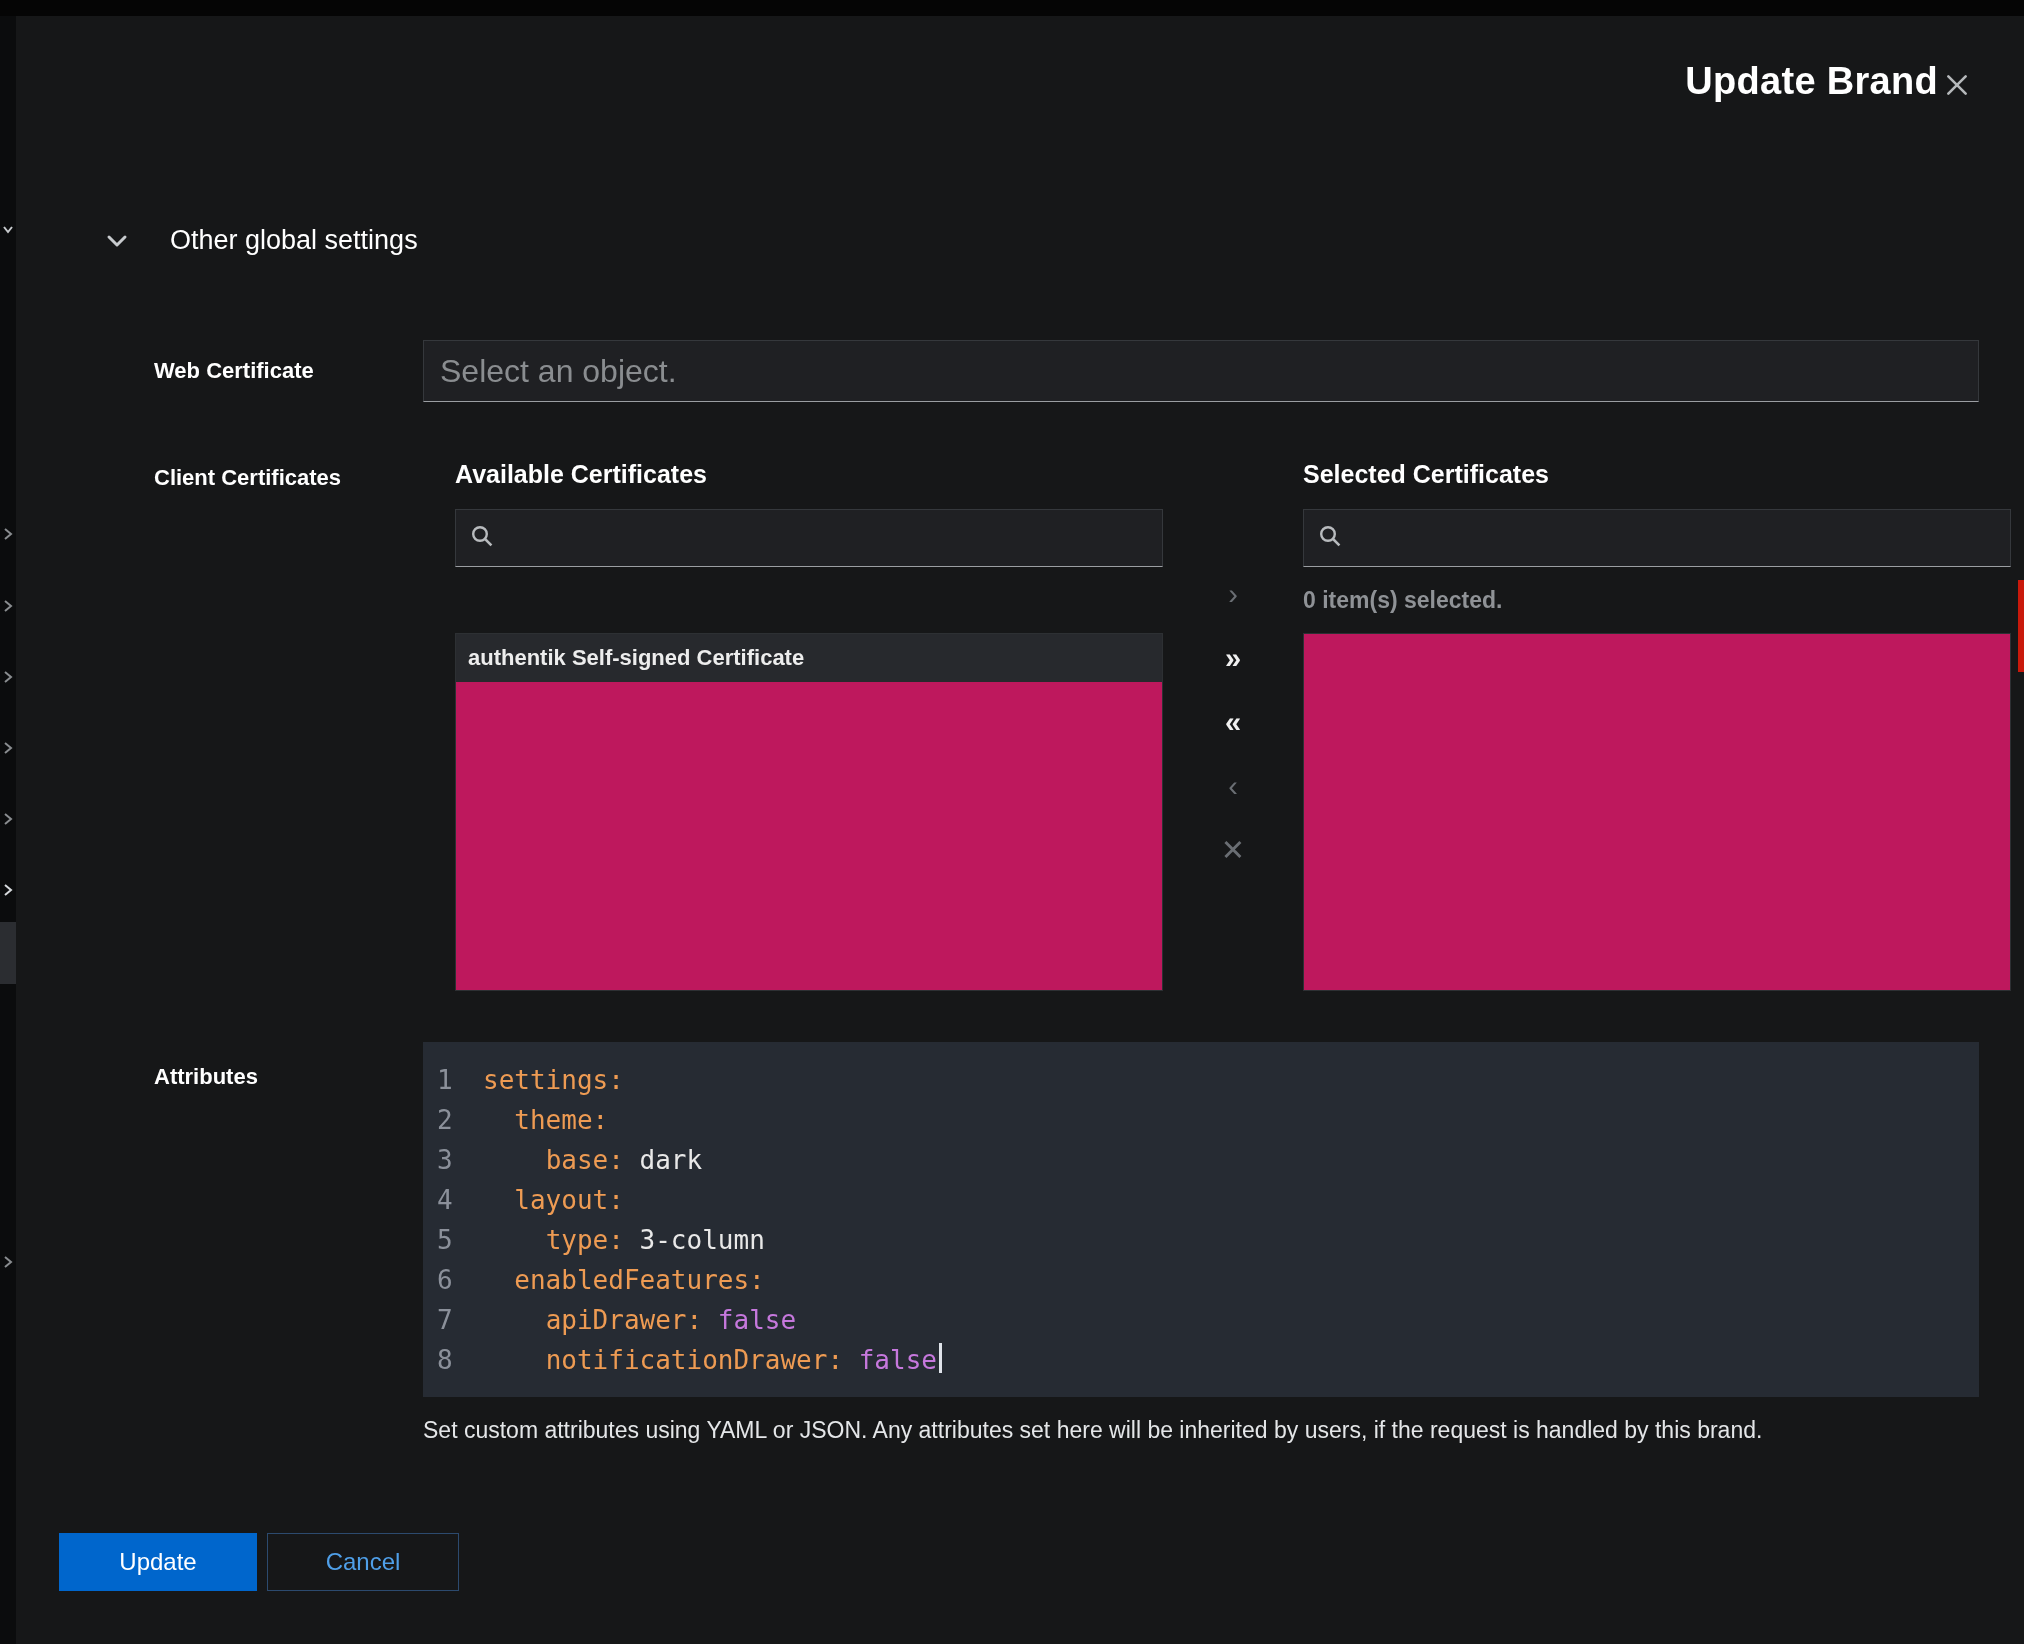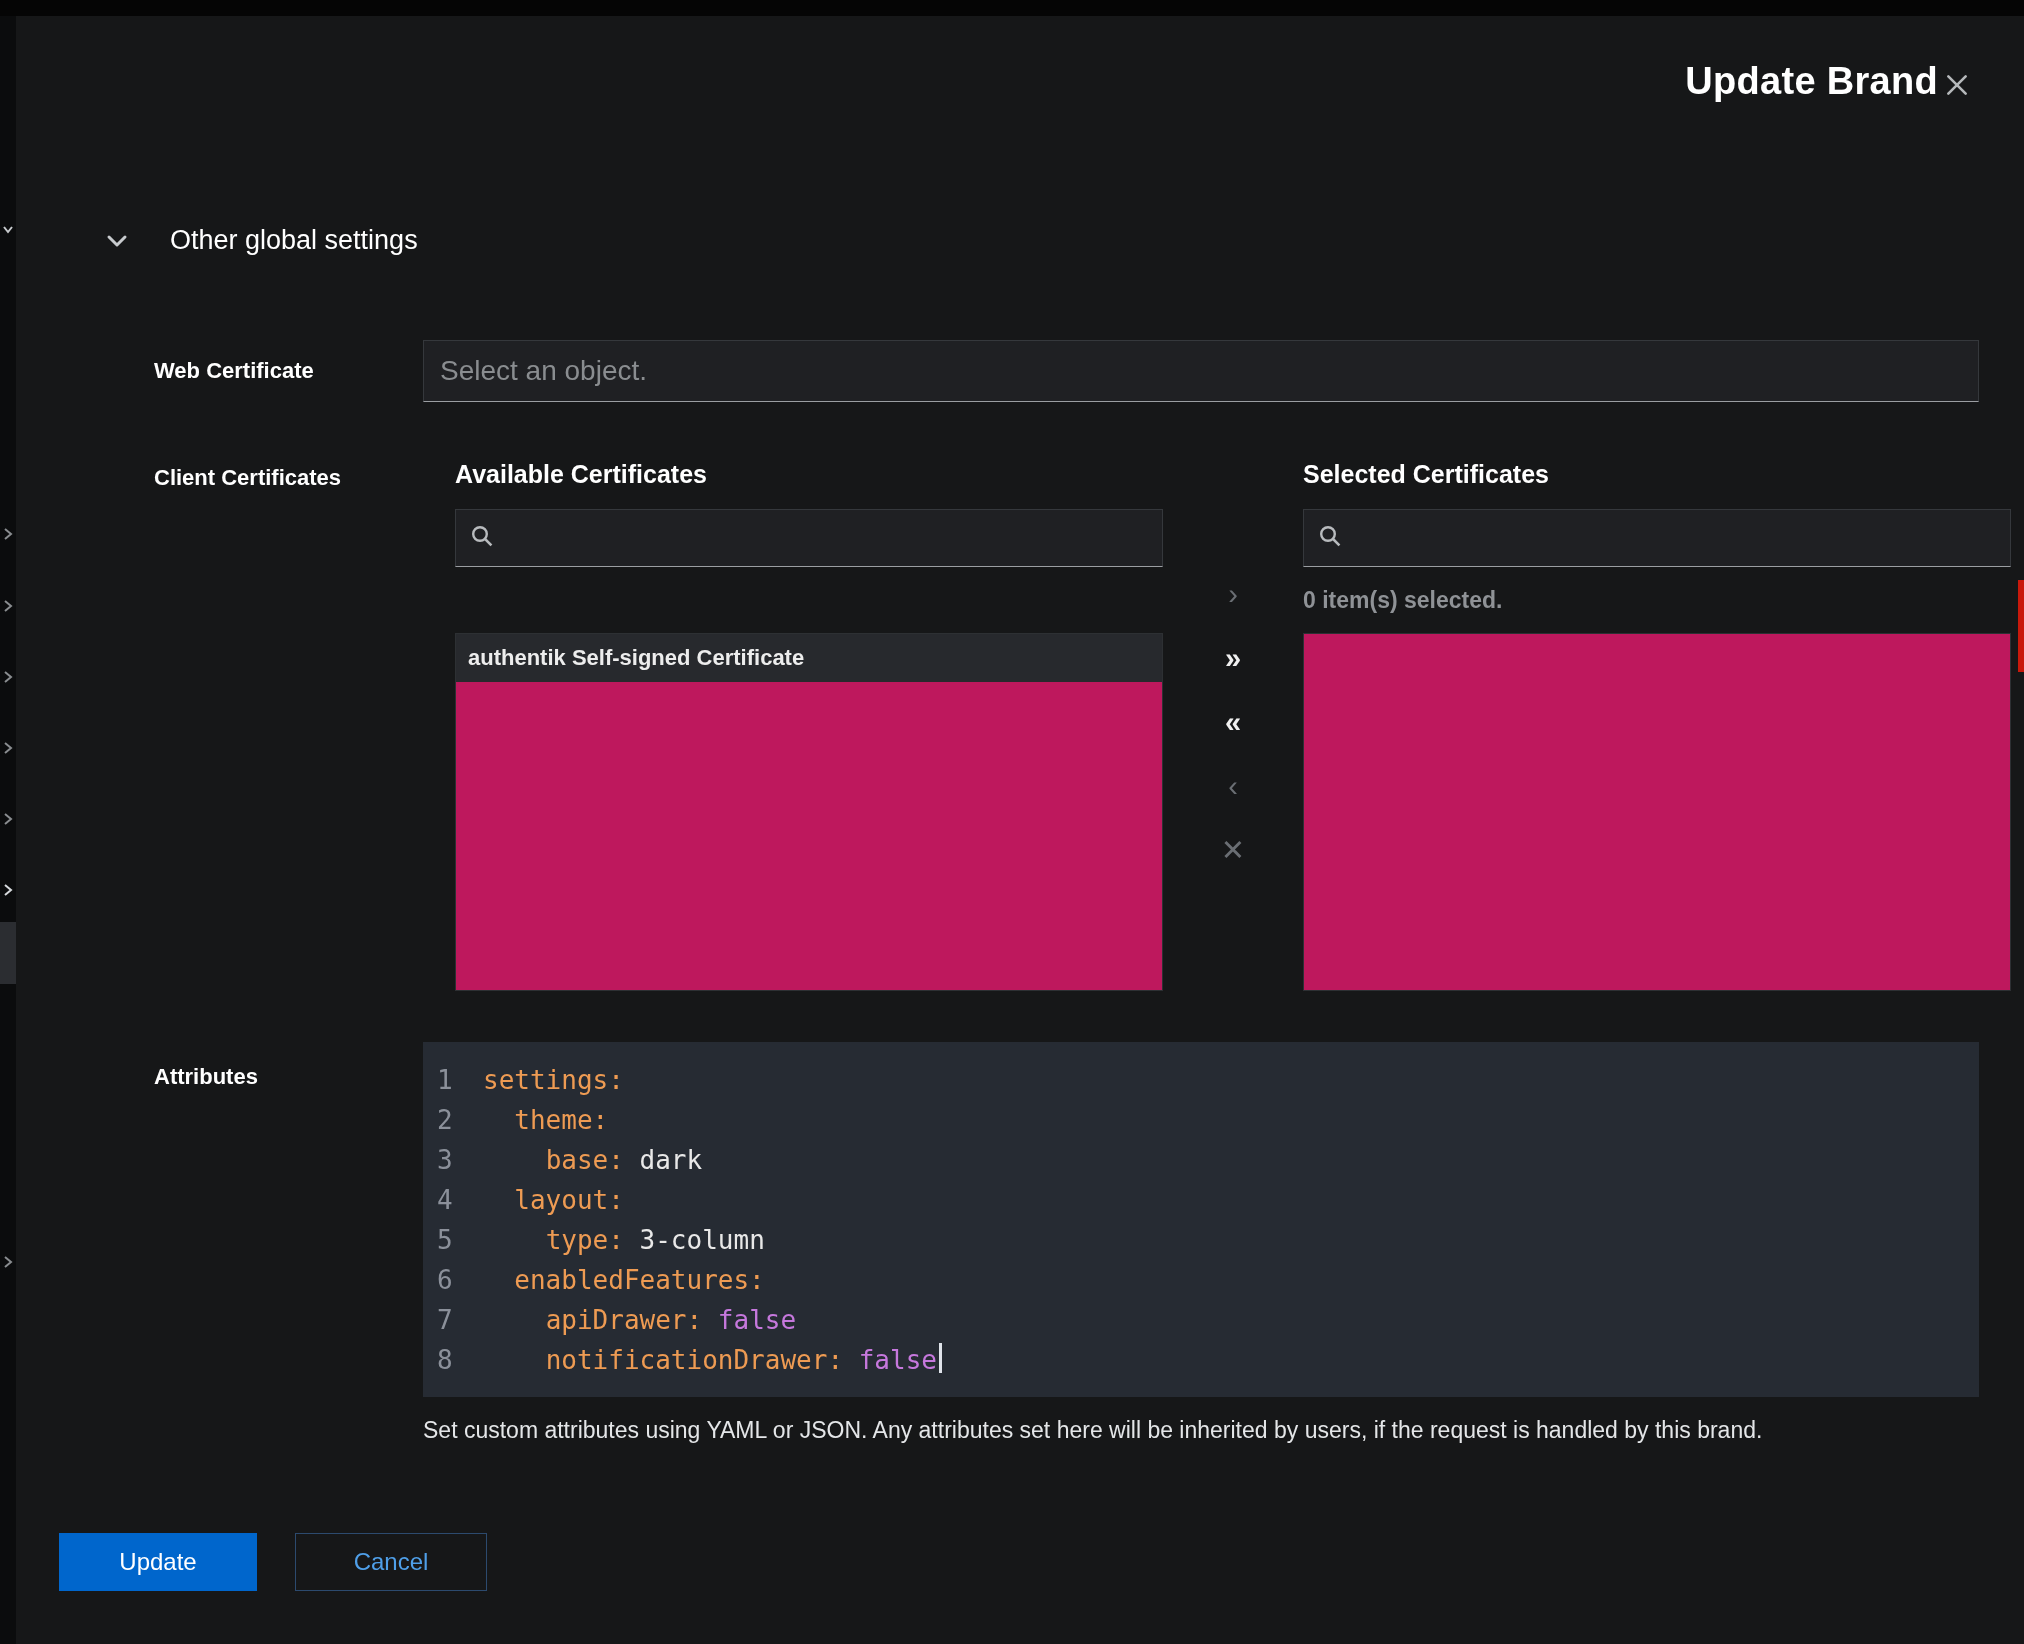--- a/index.html
+++ b/index.html
@@ -65,21 +65,21 @@
   .row-certs .form-label { padding-top: 6px; }
   .row-attrs { margin-top: 51px; }
   .row-attrs .form-label { padding-top: 22px; }
 
   
   .text-input {
     width: 100%; height: 62px;
     background: #1f2023;
     border: 1px solid #35383c;
     border-bottom: 1px solid #9b9ea2;
-    color: #e8e8e8; font-size: 28px; padding: 0 16px;
+    color: #e8e8e8; font-size: 32px; padding: 0 16px;
     font-family: "Liberation Sans", sans-serif;
     outline: none;
   }
   .text-input::placeholder { color: #8a8d90; opacity: 1; }
 
   
   .dual-list { display: grid; grid-template-columns: 708px 140px 708px; }
   .dl-col { display: flex; flex-direction: column; }
   .dl-header { font-size: 25px; font-weight: 700; color: #ffffff; margin-bottom: 20px; line-height: 30px; }
   .dl-search {
@@ -125,21 +125,21 @@
   .tok-value { color: #e8e8e8; }
   .tok-plain { color: #e8e8e8; }
   .tok-bool  { color: #c678dd; }
   .caret {
     display: inline-block; width: 3px; height: 30px; background: #dfe3ea;
     vertical-align: -4px; margin-left: 2px;
   }
   .attr-help { margin-top: 18px; font-size: 23px; color: #e4e6e8; line-height: 30px; }
 
   
-  .modal-footer { margin-top: 88px; padding-left: 43px; display: flex; align-items: center; gap: 28px; }
+  .modal-footer { margin-top: 88px; padding-left: 43px; display: flex; align-items: center; }
   .btn-primary {
     min-width: 198px; height: 58px; background: #0066cc; color: #ffffff;
     border: none; font-size: 24px; cursor: pointer; padding: 0 34px;
     font-family: "Liberation Sans", sans-serif;
   }
   .btn-cancel {
     min-width: 192px; height: 58px; background: transparent; color: #4f9fe8;
     border: 1px solid #2c4a6e; font-size: 24px; cursor: pointer; margin-left: 10px;
     padding: 0 34px; font-family: "Liberation Sans", sans-serif;
   }

